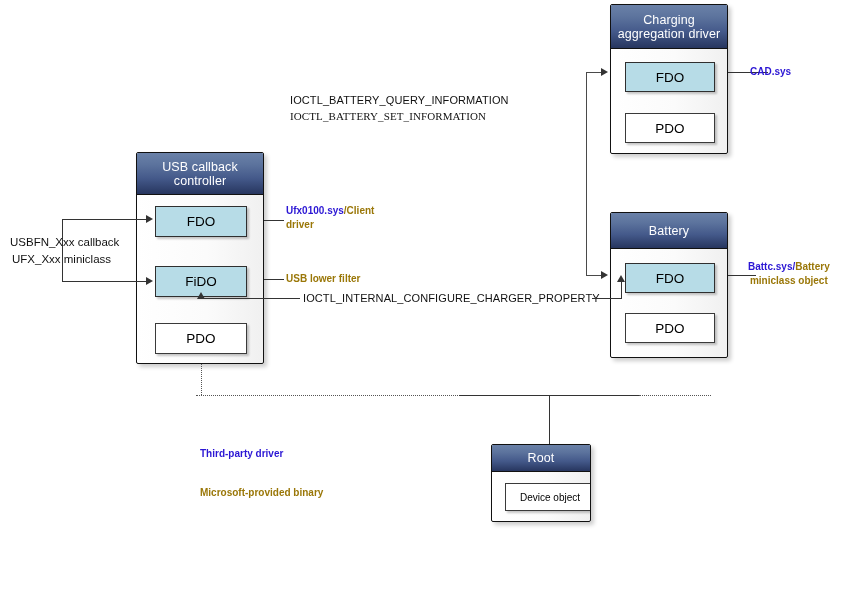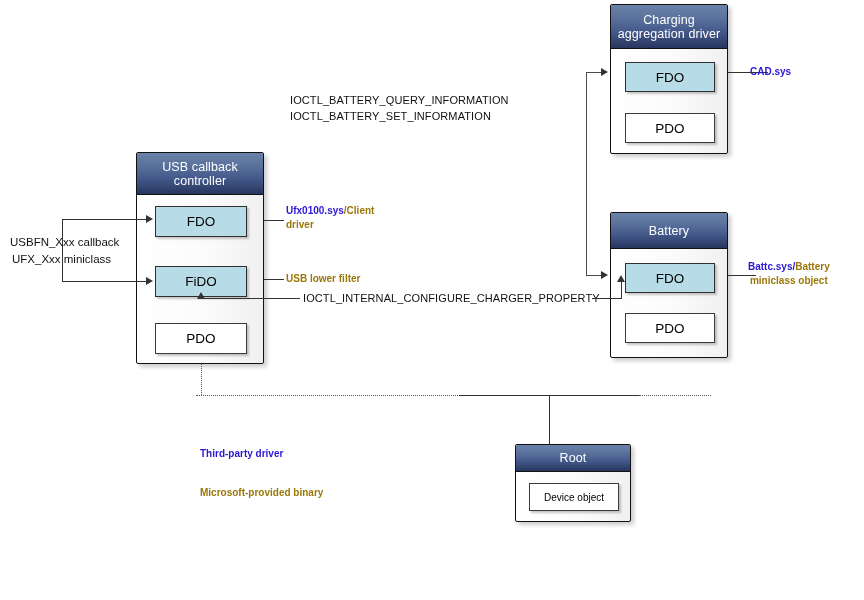--- a/index.html
+++ b/index.html
@@ -124,21 +124,21 @@
     width: 0;
     border-left: 1.5px dotted #555555;
   }
 </style>
 </head>
 <body>
 
 <div id="canvas">
 
   <div class="txt ioctl-text" style="left:290px; top:93px;">IOCTL_BATTERY_QUERY_INFORMATION</div>
-  <div class="txt ioctl-text" style="left:290px; top:109px;">IOCTL_BATTERY_SET_INFORMATION</div>
+  <div class="txt ioctl-text" style="left:290px; top:109px;font-family:Liberation Serif, serif;">IOCTL_BATTERY_SET_INFORMATION</div>
 
   <div class="node" style="left:610px; top:4px; width:118px; height:150px;">
     <div class="node-header" style="height:44px;">Charging aggregation driver</div>
     <div class="devobj filled" style="left:14px; top:57px; width:90px; height:30px;">FDO</div>
     <div class="devobj" style="left:14px; top:108px; width:90px; height:30px;">PDO</div>
   </div>
 
   <div class="hline dark" style="left:728px; top:72px; width:40px;"></div>
   <div class="txt lbl blue" style="left:750px; top:65px;">CAD.sys</div>
 
@@ -191,21 +191,21 @@
   <div class="arrow-r" style="left:601px; top:68px;"></div>
   <div class="hline" style="left:586px; top:275px; width:18px;"></div>
   <div class="arrow-r" style="left:601px; top:271px;"></div>
 
   <div class="dotted-v" style="left:201px; top:364px; height:31px;"></div>
   <div class="dotted-h" style="left:196px; top:395px; width:264px;"></div>
   <div class="hline dark" style="left:459px; top:395px; width:181px;"></div>
   <div class="dotted-h" style="left:639px; top:395px; width:72px;"></div>
   <div class="vline dark" style="left:549px; top:395px; height:50px;"></div>
 
-  <div class="node" style="left:491px; top:444px; width:116px; height:78px;margin-left:24px;">
+  <div class="node" style="left:491px; top:444px; width:100px; height:78px;">
     <div class="node-header" style="height:27px;">Root</div>
     <div class="devobj" style="left:13px; top:38px; width:90px; height:28px; font-size:10px;">Device object</div>
   </div>
 
   <div class="txt lbl blue" style="left:200px; top:447px;">Third-party driver</div>
   <div class="txt lbl olive" style="left:200px; top:486px;">Microsoft-provided binary</div>
 
 </div>
 
 </body></html>

